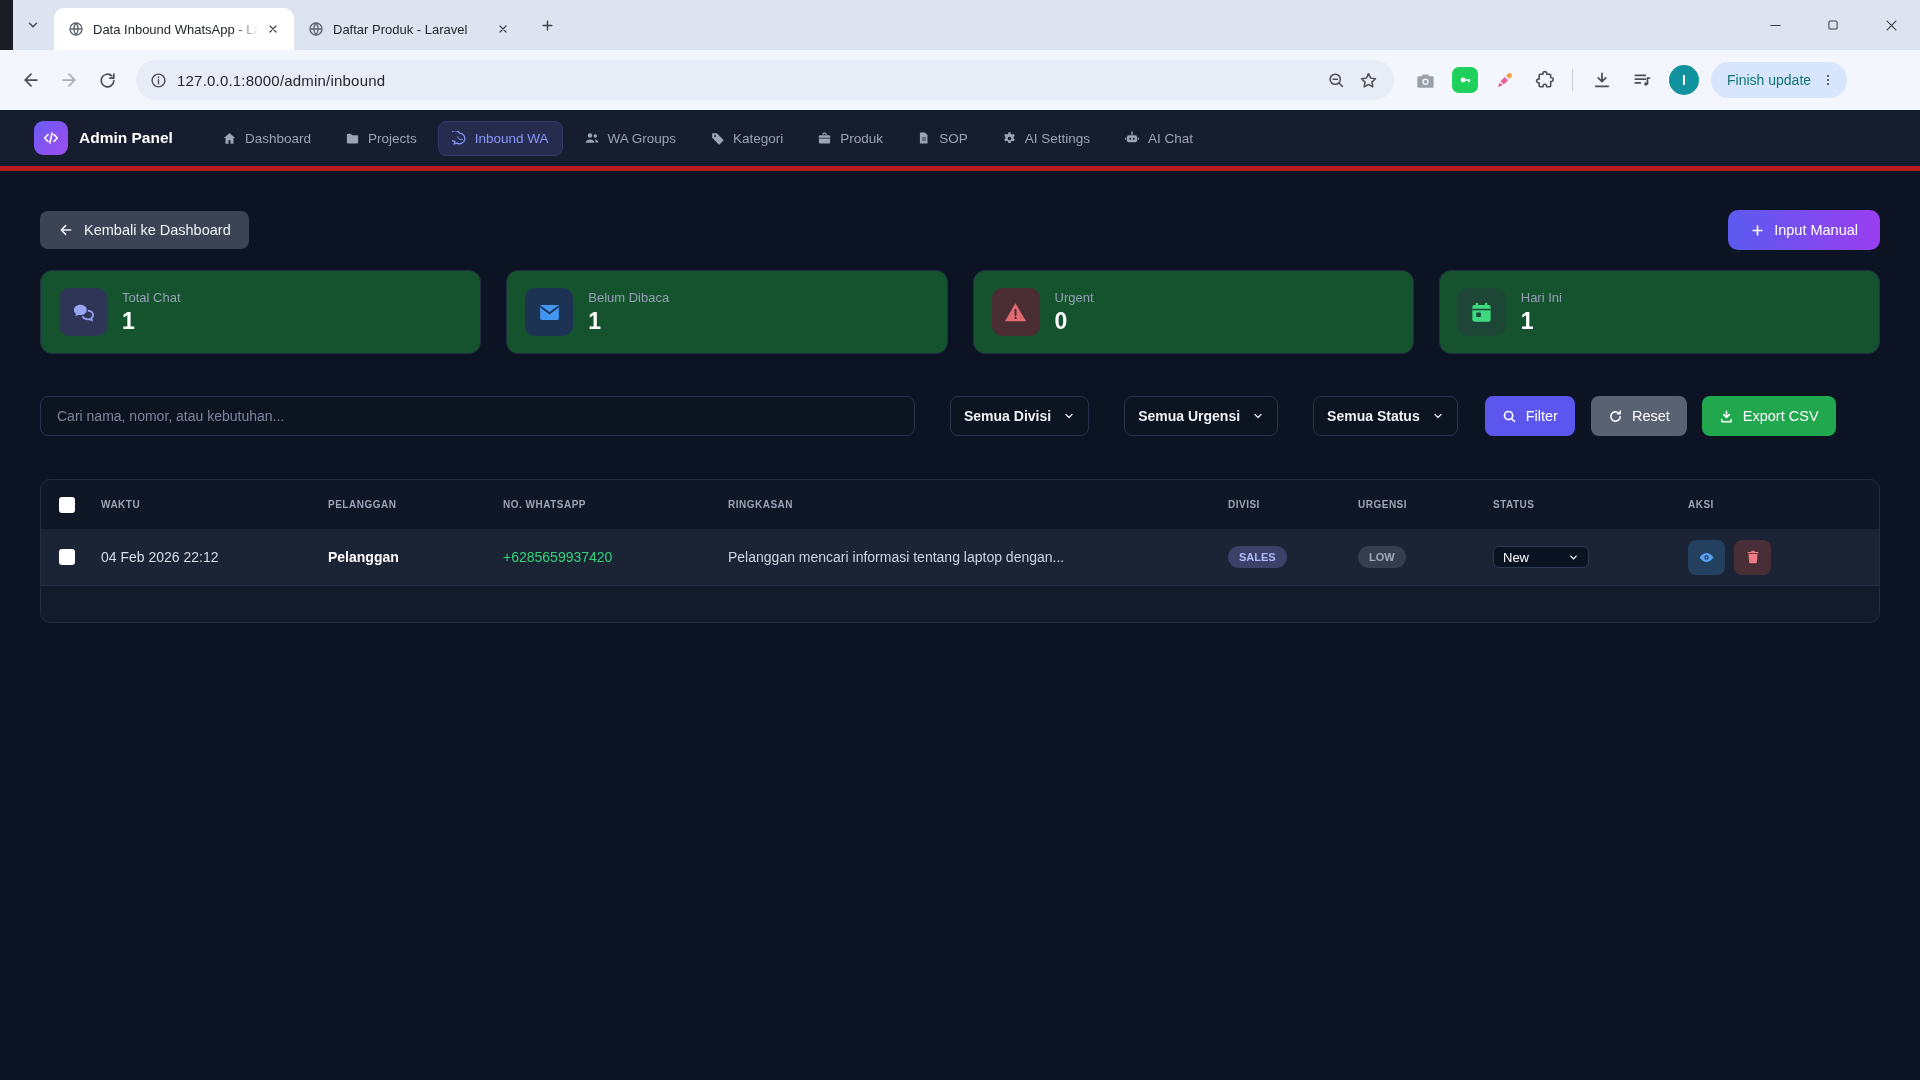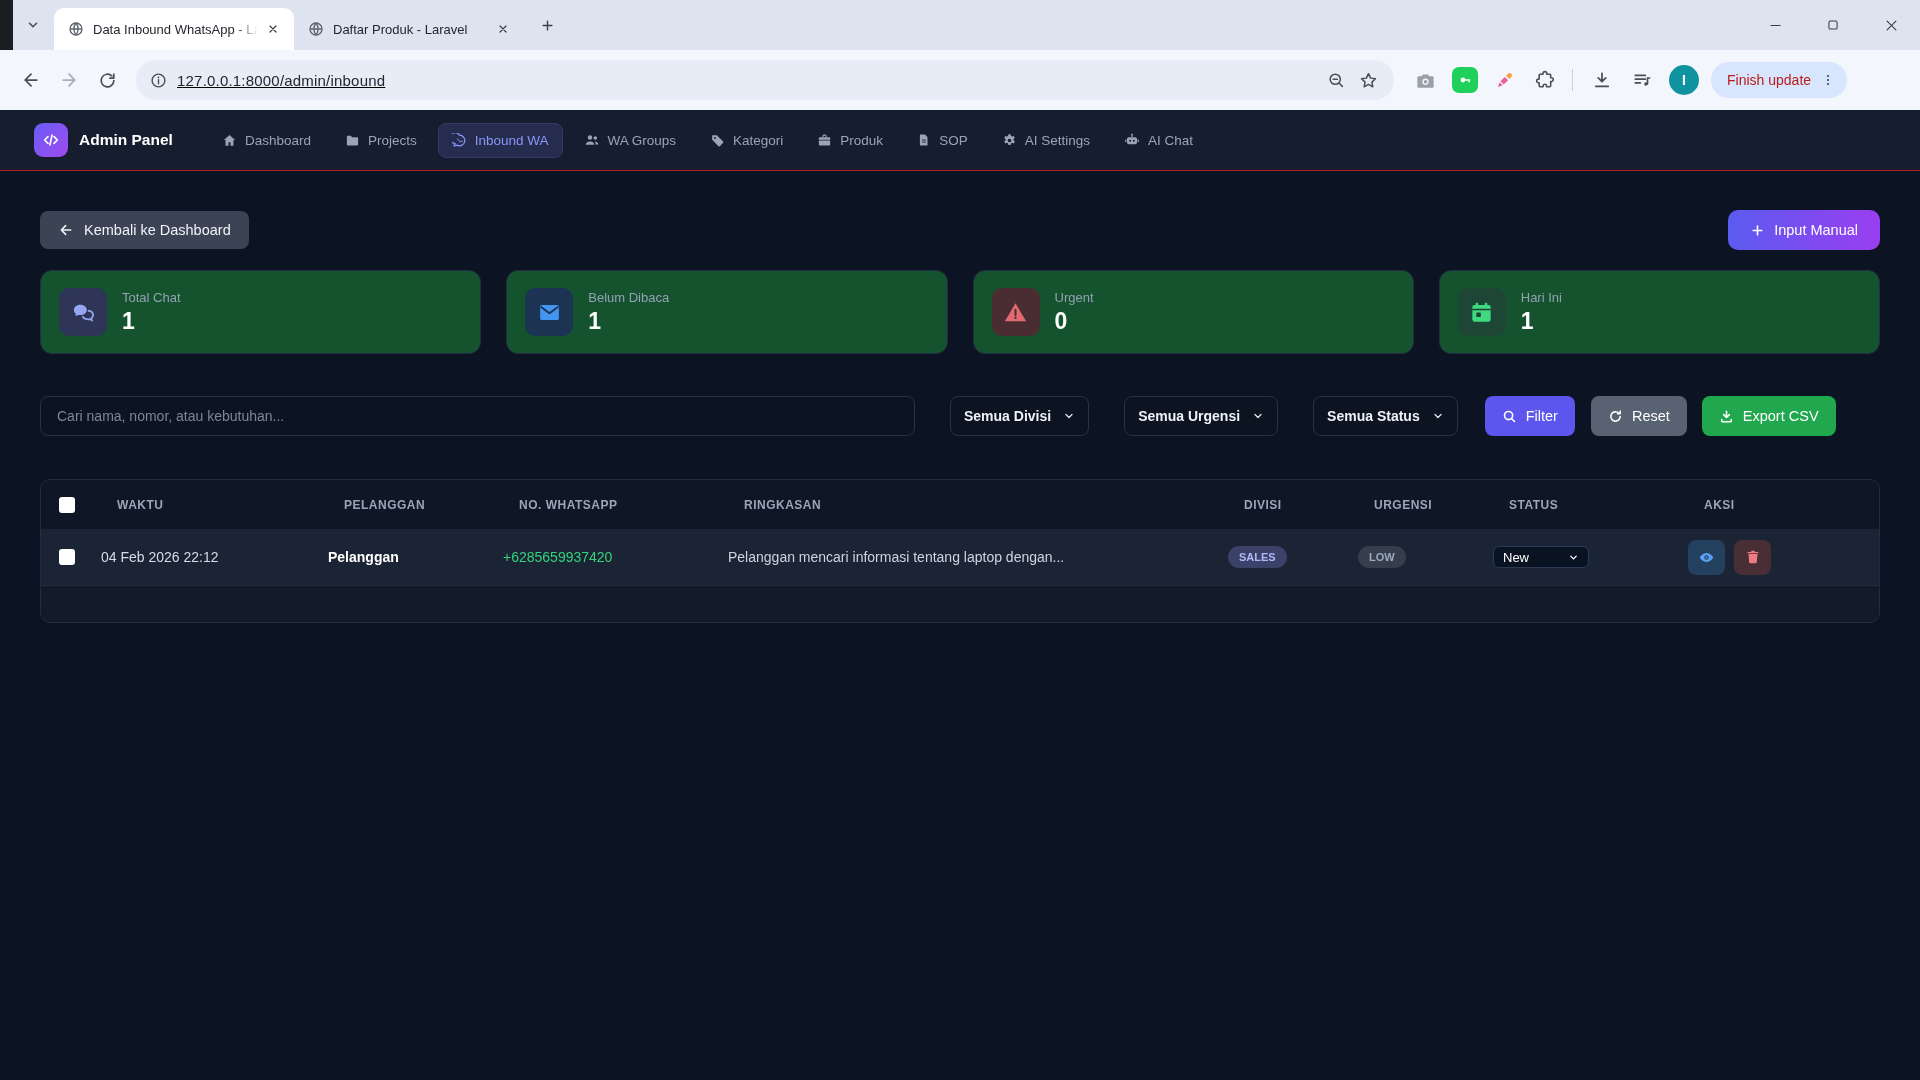--- a/index.html
+++ b/index.html
@@ -19,34 +19,34 @@
     -webkit-mask-image:linear-gradient(to right,#000 84%,transparent 98%);
             mask-image:linear-gradient(to right,#000 84%,transparent 98%); }
   .tab-close { width:22px; height:22px; border-radius:50%; display:flex; align-items:center; justify-content:center; color:#3c4147; flex:0 0 auto; }
   .newtab-btn { width:30px; height:30px; margin:0 0 10px 8px; border-radius:50%; display:flex; align-items:center; justify-content:center; color:#3c4147; }
   .win-controls { position:absolute; right:0; top:0; height:50px; display:flex; align-items:center; }
   .win-btn { width:58px; height:50px; display:flex; align-items:center; justify-content:center; color:#3a3e45; }
 
   .toolbar { height:60px; background:#f3f6fc; display:flex; align-items:center; padding:0 10px 0 12px; }
   .nav-btn { width:38px; height:38px; border-radius:50%; display:flex; align-items:center; justify-content:center; color:#4a4e55; flex:0 0 auto; }
   .nav-btn.disabled { color:#a8aeb8; }
-  .omnibox { flex:0 0 auto; width:1258px; height:40px; margin-left:10px; background:#e7ecf6; border-radius:20px; display:flex; align-items:center; padding:0 10px 0 14px;text-decoration:underline; }
+  .omnibox { flex:0 0 auto; width:1258px; height:40px; margin-left:10px; background:#e7ecf6; border-radius:20px; display:flex; align-items:center; padding:0 10px 0 14px; }
   .omni-info { color:#4a4e55; margin-right:10px; }
   .omni-url { flex:1; font-size:15px; color:#23272e; letter-spacing:.2px; }
   .omni-ic { width:32px; height:32px; display:flex; align-items:center; justify-content:center; color:#4a4e55; }
   .tb-ic { width:34px; height:34px; margin-left:6px; display:flex; align-items:center; justify-content:center; color:#4a4e55; flex:0 0 auto; }
   .ext-green { width:26px; height:26px; border-radius:7px; background:#1fd05a; display:flex; align-items:center; justify-content:center; }
   .tb-divider { width:1px; height:22px; background:#c9cfdb; margin:0 6px 0 10px; }
   .profile-badge { width:30px; height:30px; border-radius:50%; background:#10939e; color:#fff; font-size:14px; font-weight:bold; display:flex; align-items:center; justify-content:center; margin-left:10px; flex:0 0 auto; }
   .update-pill { height:36px; margin-left:12px; background:#d7e6fc; border-radius:18px; display:flex; align-items:center; padding:0 6px 0 16px; flex:0 0 auto; }
-  .update-label { font-size:14px; color:#b91c1c; }
+  .update-label { font-size:14px; color:#0f766e; }
   .kebab { width:26px; height:26px; display:flex; align-items:center; justify-content:center; color:#203a63; margin-left:4px; }
 
   
-  .app-nav { height:61px; background:#151d2f; display:flex; align-items:center; padding:0 34px; border-bottom:1px solid #b91c1c; }
+  .app-nav { height:61px; background:#151d2f; display:flex; align-items:center; padding:0 34px; border-bottom:5px solid #b91c1c; }
   .brand { display:flex; align-items:center; margin-right:36px; }
   .brand-logo { width:34px; height:34px; border-radius:9px; background:linear-gradient(135deg,#6a5cf5,#9e4bf0); display:flex; align-items:center; justify-content:center; color:#fff; }
   .brand-name { margin-left:11px; color:#ffffff; font-weight:bold; font-size:15.5px; }
   .nav-items { display:flex; align-items:center; gap:8px; }
   .nav-item { display:flex; align-items:center; gap:8px; color:#9aa4b5; font-size:13.5px; padding:9px 13px; border-radius:8px; cursor:default; }
   .nav-item .ni-icon { color:inherit; }
   .nav-item.active { background:#262c4e; color:#8a96f8; border:1px solid #32396b; }
   .nav-right { margin-left:auto; display:flex; align-items:center; }
   .view-site { display:flex; align-items:center; gap:8px; color:#c7cedb; font-size:13.5px; }
   .user-chip { display:flex; align-items:center; gap:10px; margin-left:26px; }
@@ -78,21 +78,21 @@
   .select-pill .caret { color:#dfe4ec; }
   .fbtn { height:40px; border-radius:8px; display:flex; align-items:center; gap:9px; color:#fff; font-size:14.5px; padding:0 17px; }
   .btn-filter { background:#5c56ee; margin-left:27px; }
   .btn-reset { background:#596273; margin-left:16px; }
   .btn-export { background:#21a84e; margin-left:15px; }
 
   
   .tbl { margin-top:43px; border:1px solid #232d42; border-radius:10px; overflow:hidden; background:#131b2b; }
   .t-head, .t-row { display:grid; grid-template-columns:60px 227px 175px 225px 500px 130px 135px 195px 1fr; align-items:center; }
   .t-head { height:49px; background:#0f1726; }
-  .th { color:#9aa5b8; font-size:12px; font-weight:bold; letter-spacing:.5px;margin-left:16px; }
+  .th { color:#9aa5b8; font-size:10px; font-weight:bold; letter-spacing:.5px; }
   .t-row { height:57px; background:#1b2434; border-bottom:1px solid #232d42; }
   .t-footer { height:36px; background:#131b2b; }
   .cb { width:16px; height:16px; background:#ffffff; border-radius:3px; margin-left:18px; }
   .cell-waktu { color:#d6dce6; font-size:14px; }
   .cell-pelanggan { color:#ffffff; font-size:14px; font-weight:bold; }
   .cell-wa { color:#34d27b; font-size:14px; }
   .cell-ringkasan { color:#cdd4e0; font-size:14px; white-space:nowrap; overflow:hidden; }
   .badge { display:inline-block; font-size:11px; font-weight:bold; padding:5px 11px; border-radius:999px; }
   .badge-sales { background:#3b4169; color:#aeb9f6; }
   .badge-low { background:#353e4d; color:#9fabbd; }

